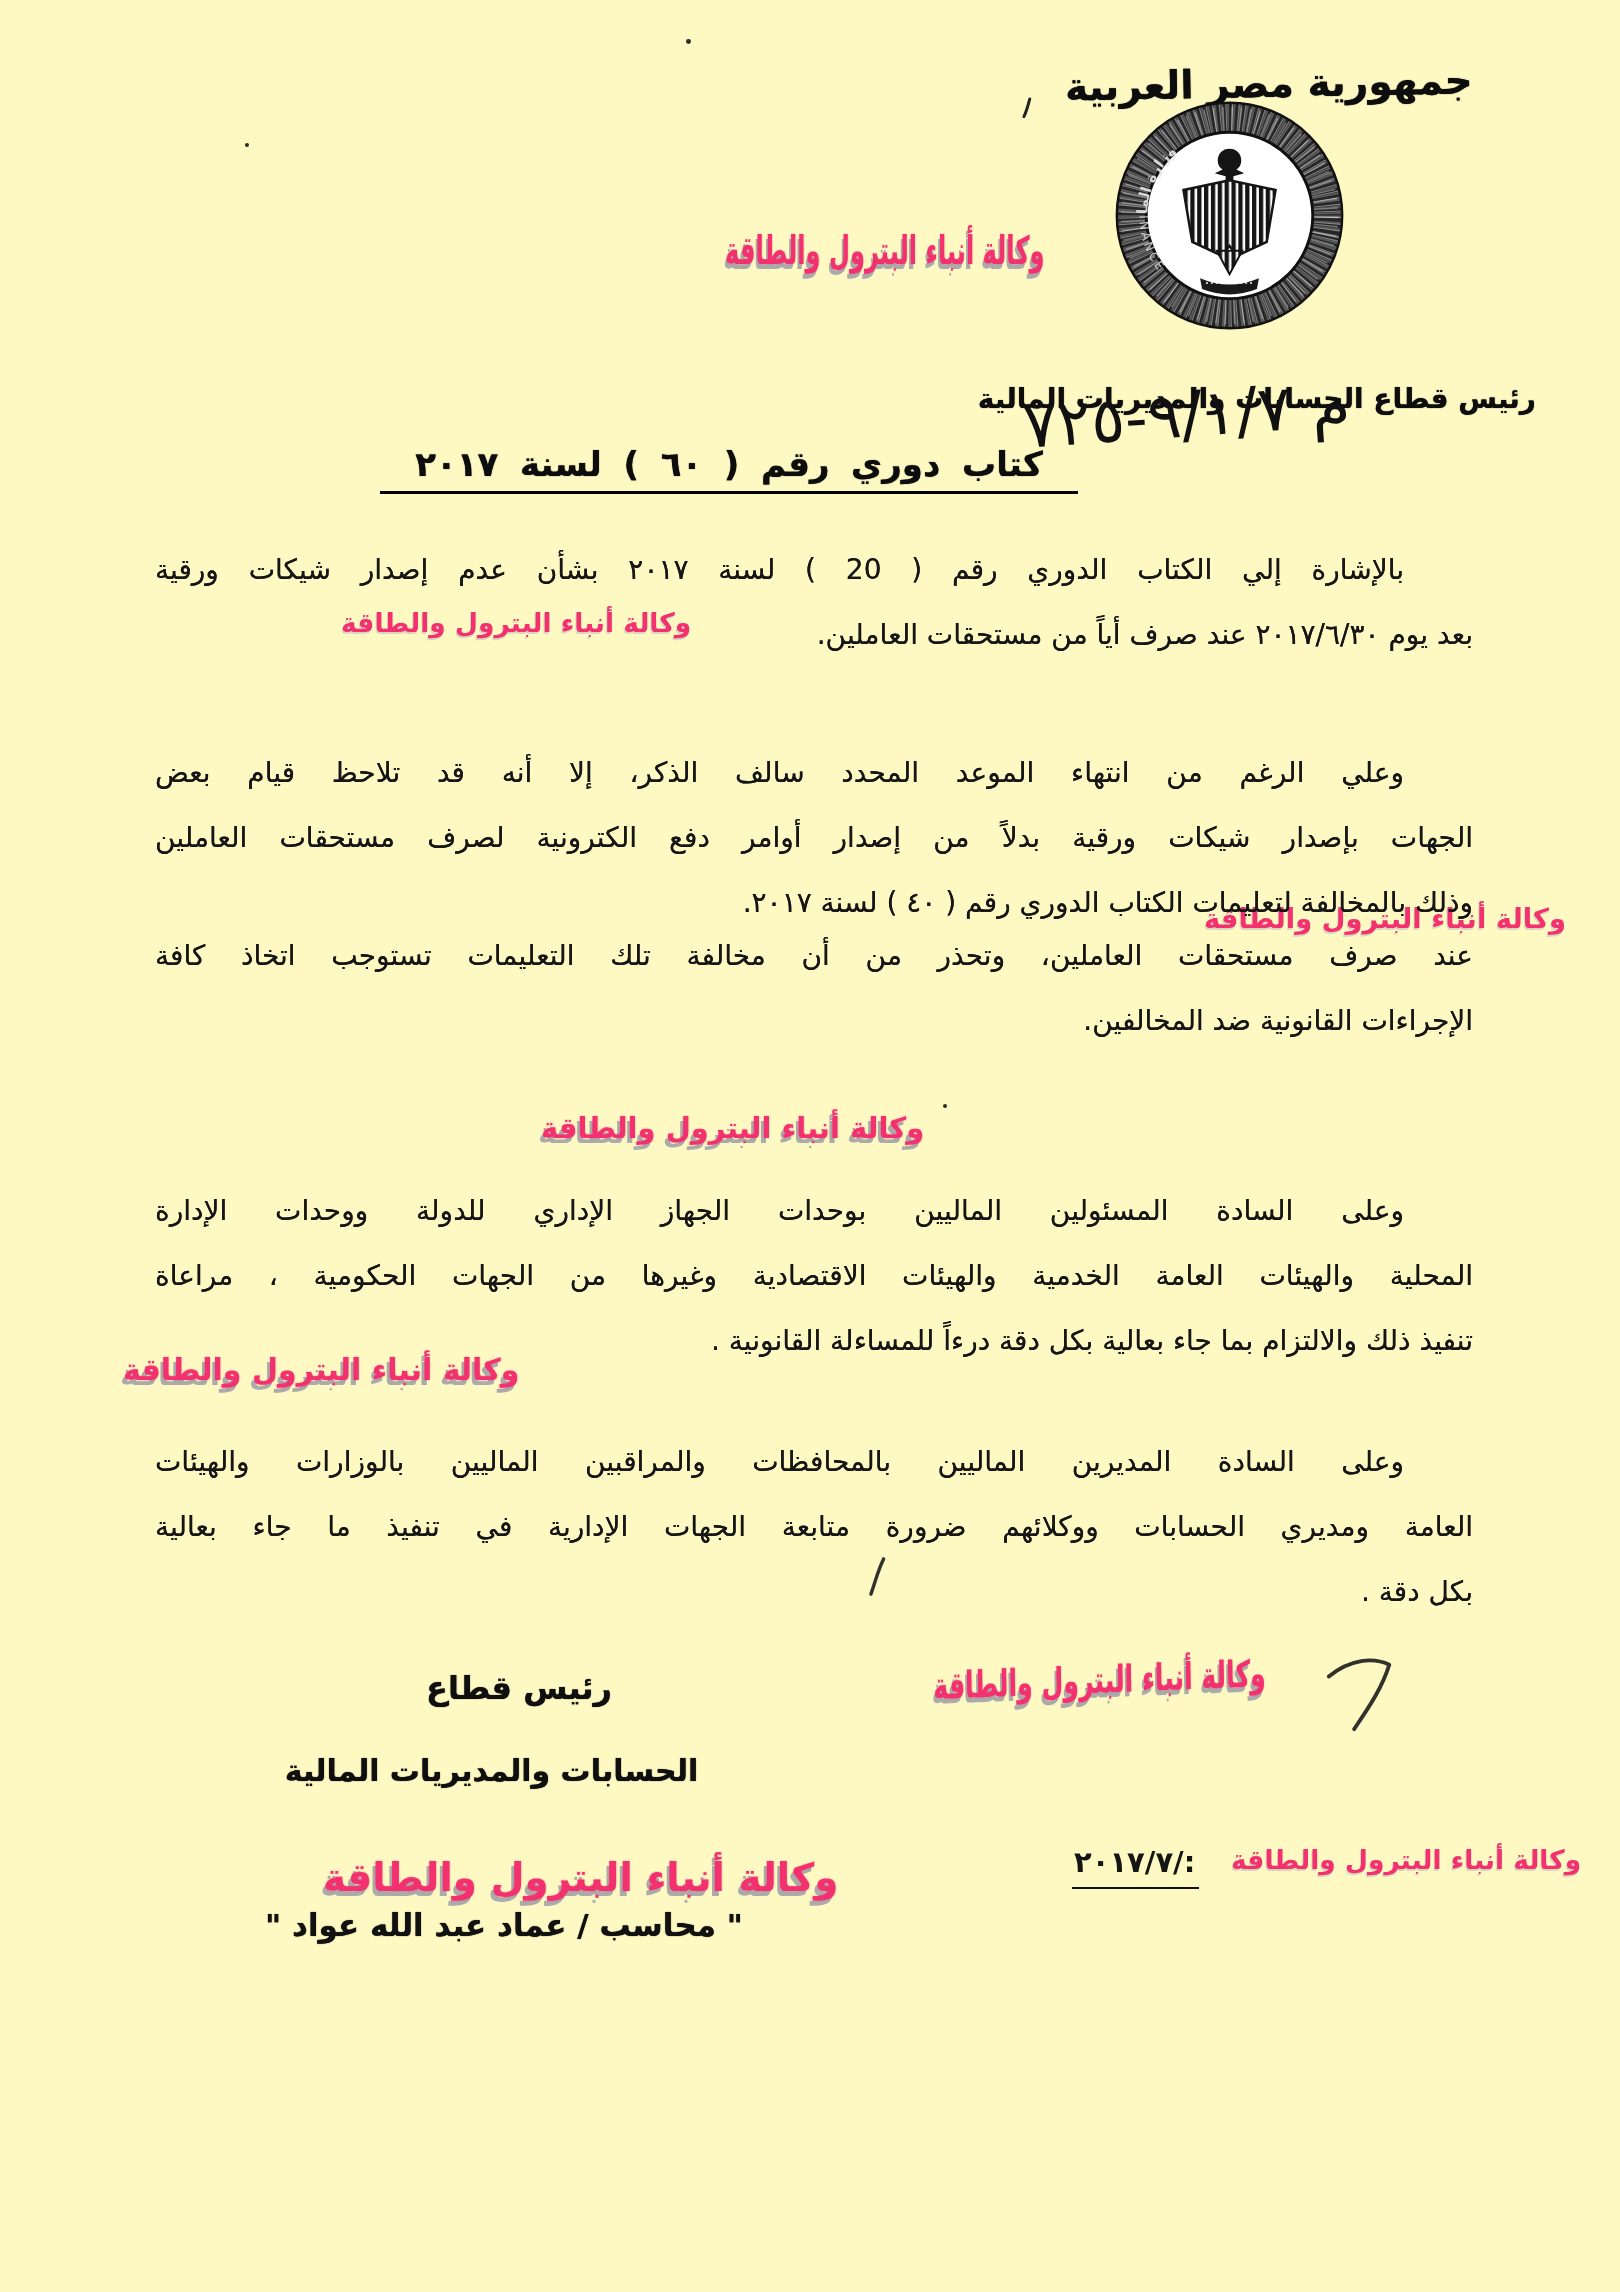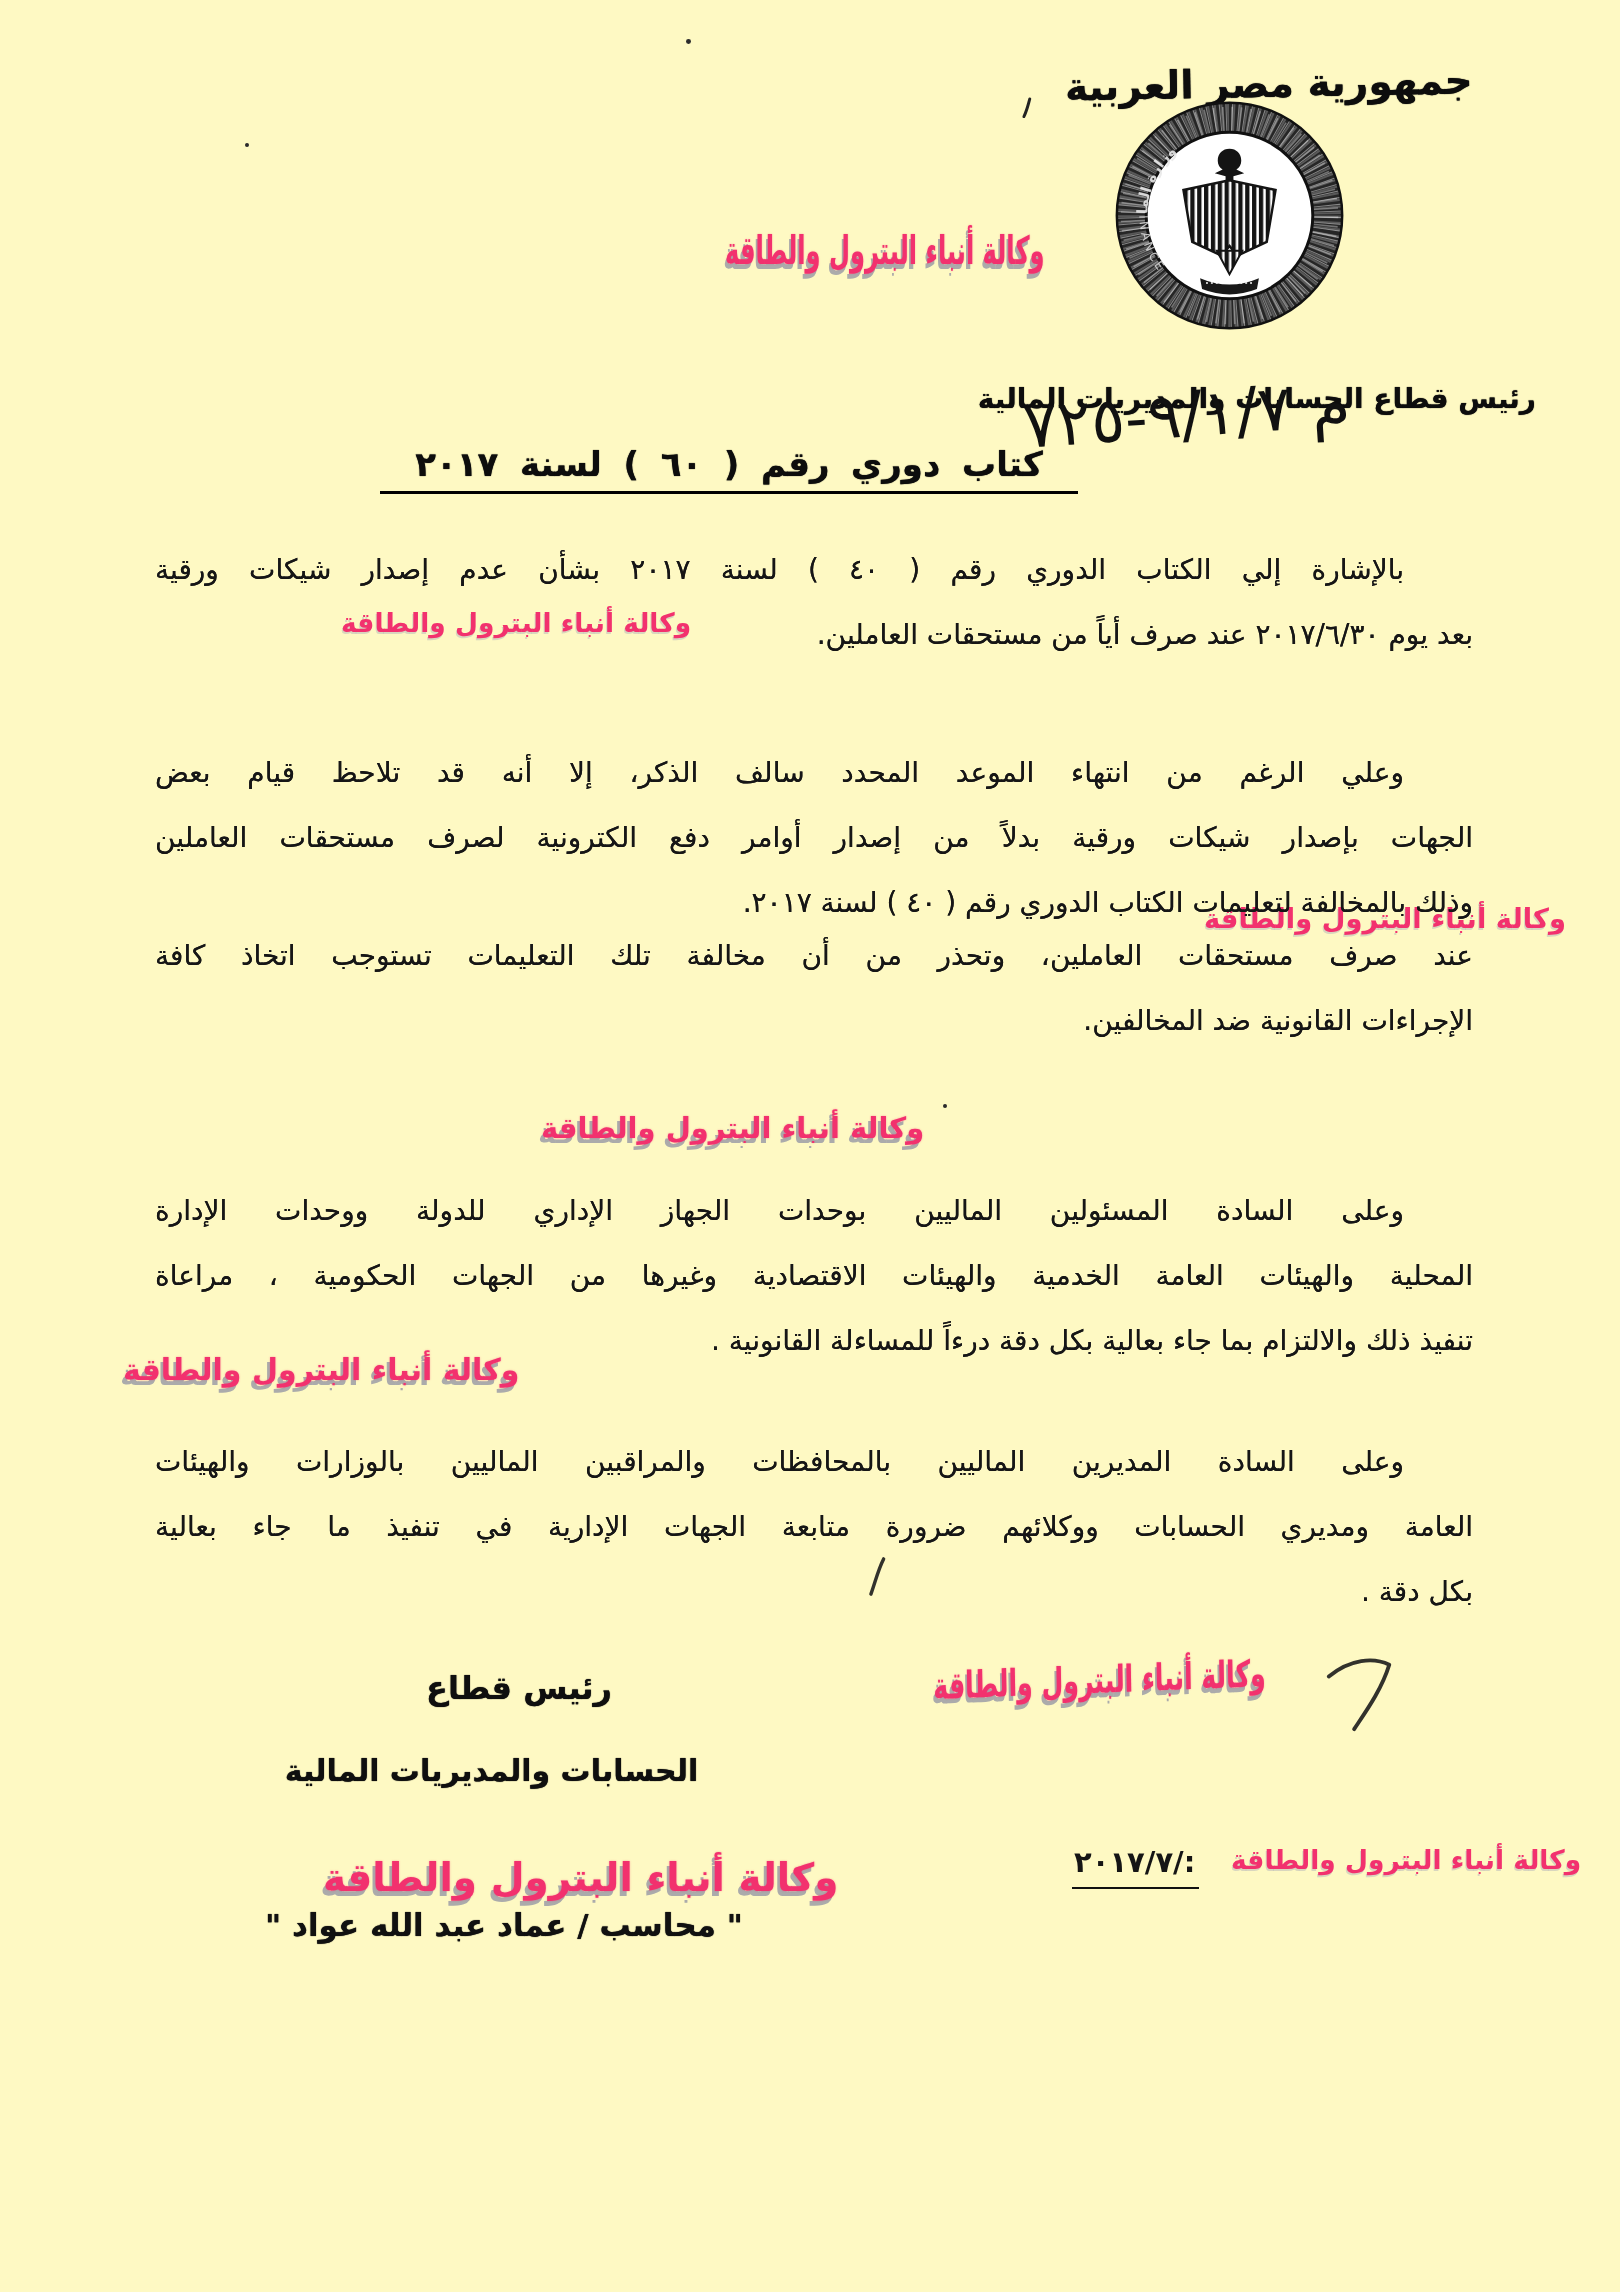--- a/index.html
+++ b/index.html
@@ -124,21 +124,21 @@
   <div class="stamp s6 heavy" style="color: rgb(242, 49, 110);">وكالة أنباء البترول والطاقة</div>
   <div class="stamp s7 heavy" style="color: rgb(242, 49, 110);">وكالة أنباء البترول والطاقة</div>
   <div class="stamp s8 light" style="color: rgb(242, 49, 110);">وكالة أنباء البترول والطاقة</div>
 
   <div class="authority">رئيس قطاع الحسابات والمديريات المالية</div>
   <div class="handref">م ٩/١/٧-٧٢٥</div>
 
   <div class="doctitle">كتاب دوري رقم ( ٦٠ ) لسنة ٢٠١٧</div>
 
   <div class="para p1">
-      <div class="line first">بالإشارة إلي الكتاب الدوري رقم ( ٤٠ ) لسنة ٢٠١٧ بشأن عدم إصدار شيكات ورقية</div>
+      <div class="line first">بالإشارة إلي الكتاب الدوري رقم ( 20 ) لسنة ٢٠١٧ بشأن عدم إصدار شيكات ورقية</div>
       <div class="line last">بعد يوم ٢٠١٧/٦/٣٠ عند صرف أياً من مستحقات العاملين.</div>
     </div>
   <div class="para p2">
       <div class="line first">وعلي الرغم من انتهاء الموعد المحدد سالف الذكر، إلا أنه قد تلاحظ قيام بعض</div>
       <div class="line">الجهات بإصدار شيكات ورقية بدلاً من إصدار أوامر دفع الكترونية لصرف مستحقات العاملين</div>
       <div class="line last">وذلك بالمخالفة لتعليمات الكتاب الدوري رقم ( ٤٠ ) لسنة ٢٠١٧.</div>
     </div>
   <div class="para p3">
       <div class="line">عند صرف مستحقات العاملين، وتحذر من أن مخالفة تلك التعليمات تستوجب اتخاذ كافة</div>
       <div class="line last">الإجراءات القانونية ضد المخالفين.</div>

